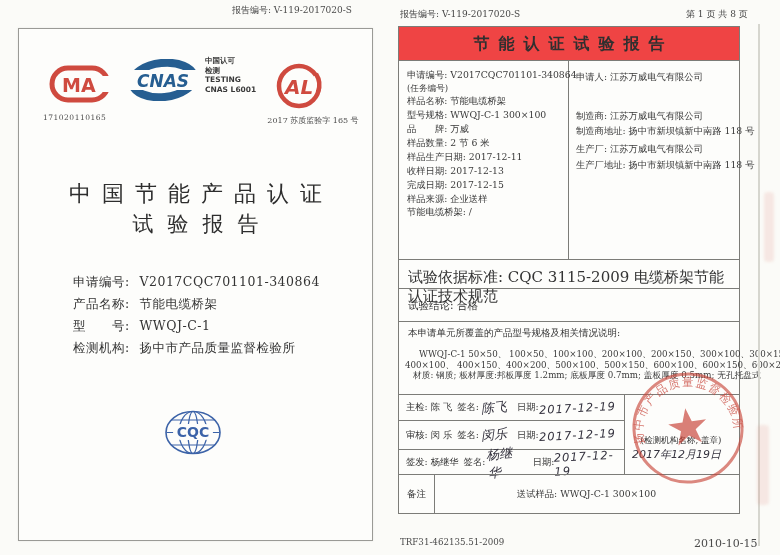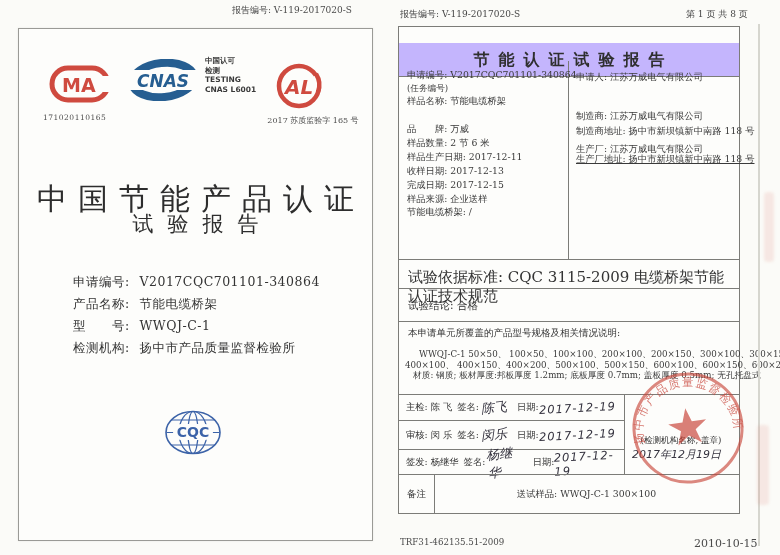--- a/index.html
+++ b/index.html
@@ -9,30 +9,30 @@
     font-family:"DejaVu Serif","Liberation Serif",serif;
     color:#3c3c3c;
   }
   .abs{position:absolute;}
   
   .cover-header{left:180px;top:4px;width:172px;text-align:right;font-size:9px;color:#4a4a4a;}
   .cover-box{left:18px;top:28px;width:353px;height:511px;border:1px solid #9a9a96;background:#fdfdfb;box-shadow:0 0 2px rgba(0,0,0,.08);}
   .cma-num{left:24px;top:84px;width:74px;font-size:7.5px;letter-spacing:.5px;color:#4d4d4d;}
   .cnas-lines{left:186px;top:27px;font-size:7.5px;font-weight:bold;line-height:9.5px;color:#3a3a3a;font-family:"DejaVu Sans","Liberation Sans",sans-serif;}
   .al-caption{left:238px;top:86px;width:112px;text-align:center;font-size:8px;color:#4d4d4d;}
-  .cover-title1{left:0;top:150px;width:100%;text-align:center;font-size:30px;letter-spacing:11px;text-indent:11px;color:#2d2d2d;font-weight:500;}
+  .cover-title1{left:0;top:150px;width:100%;text-align:center;font-size:22px;letter-spacing:11px;text-indent:11px;color:#2d2d2d;font-weight:500;}
   .cover-title2{left:0;top:181px;width:100%;text-align:center;font-size:21px;letter-spacing:14px;text-indent:14px;color:#2d2d2d;font-weight:500;}
   .cover-checks{left:0;top:212px;width:100%;text-align:center;font-size:10px;font-weight:600;color:#333;}
   .cv-field{left:54px;font-size:12.5px;color:#343434;letter-spacing:.5px;}
   .cv-field .lbl{display:inline-block;min-width:62px;}
   
   .rp-header-left{left:400px;top:8px;font-size:9px;color:#464646;}
   .rp-header-right{left:686px;top:8px;font-size:9px;color:#464646;}
   .rp-table{left:398px;top:26px;width:340px;height:486px;border:1px solid #7c7c78;background:#fdfdfb;}
-  .rp-title{left:0;top:16px;width:100%;height:33px;background:#c4b5fd;border-bottom:1px solid #7c7c78;
+  .rp-title{left:0;top:0;width:100%;height:33px;background:#ef4444;border-bottom:1px solid #7c7c78;
             text-align:center;line-height:33px;font-size:16px;letter-spacing:9px;text-indent:9px;color:#2f2f2f;font-weight:600;}
   .rp-info-left{left:0;top:34px;width:169px;height:198px;border-right:1px solid #7c7c78;}
   .rp-info-right{left:170px;top:34px;width:170px;height:198px;}
   .il{position:absolute;left:8px;font-size:9.3px;white-space:nowrap;color:#3a3a3a;}
   .ir{position:absolute;left:7px;font-size:9.3px;white-space:nowrap;color:#3a3a3a;}
   .rp-row{left:0;width:100%;border-top:1px solid #7c7c78;}
   .rp-standard{top:232px;height:29px;}
   .rp-standard .txt{position:absolute;left:9px;top:8px;font-size:15px;color:#333;}
   .rp-conclusion{top:261px;height:33px;}
   .rp-conclusion .txt{position:absolute;left:9px;top:10px;font-size:10.5px;color:#333;}
@@ -130,34 +130,35 @@
 <div class="abs rp-header-left">报告编号: V-119-2017020-S</div>
 <div class="abs rp-header-right">第 1 页 共 8 页</div>
 
 <div class="abs rp-table">
   <div class="abs rp-title">节能认证试验报告</div>
 
   <div class="abs rp-info-left">
     <div class="il" style="top:8px;">申请编号: V2017CQC701101-340864</div>
     <div class="il" style="top:22px;font-size:8.6px;">(任务编号)</div>
     <div class="il" style="top:34px;">样品名称: 节能电缆桥架</div>
+    <div class="il" style="top:48px;">型号规格: WWQJ-C-1 300×100</div>
     <div class="il" style="top:62px;">品　　牌: 万威</div>
     <div class="il" style="top:76px;">样品数量: 2 节 6 米</div>
     <div class="il" style="top:90px;">样品生产日期: 2017-12-11</div>
     <div class="il" style="top:104px;">收样日期: 2017-12-13</div>
     <div class="il" style="top:118px;">完成日期: 2017-12-15</div>
     <div class="il" style="top:132px;">样品来源: 企业送样</div>
     <div class="il" style="top:145px;">节能电缆桥架: /</div>
   </div>
   <div class="abs rp-info-right">
     <div class="ir" style="top:10px;">申请人: 江苏万威电气有限公司</div>
     <div class="ir" style="top:49px;">制造商: 江苏万威电气有限公司</div>
     <div class="ir" style="top:64px;">制造商地址: 扬中市新坝镇新中南路 118 号</div>
     <div class="ir" style="top:82px;">生产厂: 江苏万威电气有限公司</div>
-    <div class="ir" style="top:92px;text-decoration:underline;">生产厂地址: 扬中市新坝镇新中南路 118 号</div>
+    <div class="ir" style="top:98px;">生产厂地址: 扬中市新坝镇新中南路 118 号</div>
   </div>
 
   <div class="abs rp-row rp-standard">
     <div class="txt">试验依据标准: CQC 3115-2009 电缆桥架节能认证技术规范</div>
   </div>
 
   <div class="abs rp-row rp-conclusion">
     <div class="txt">试验结论: 合格</div>
   </div>
 

